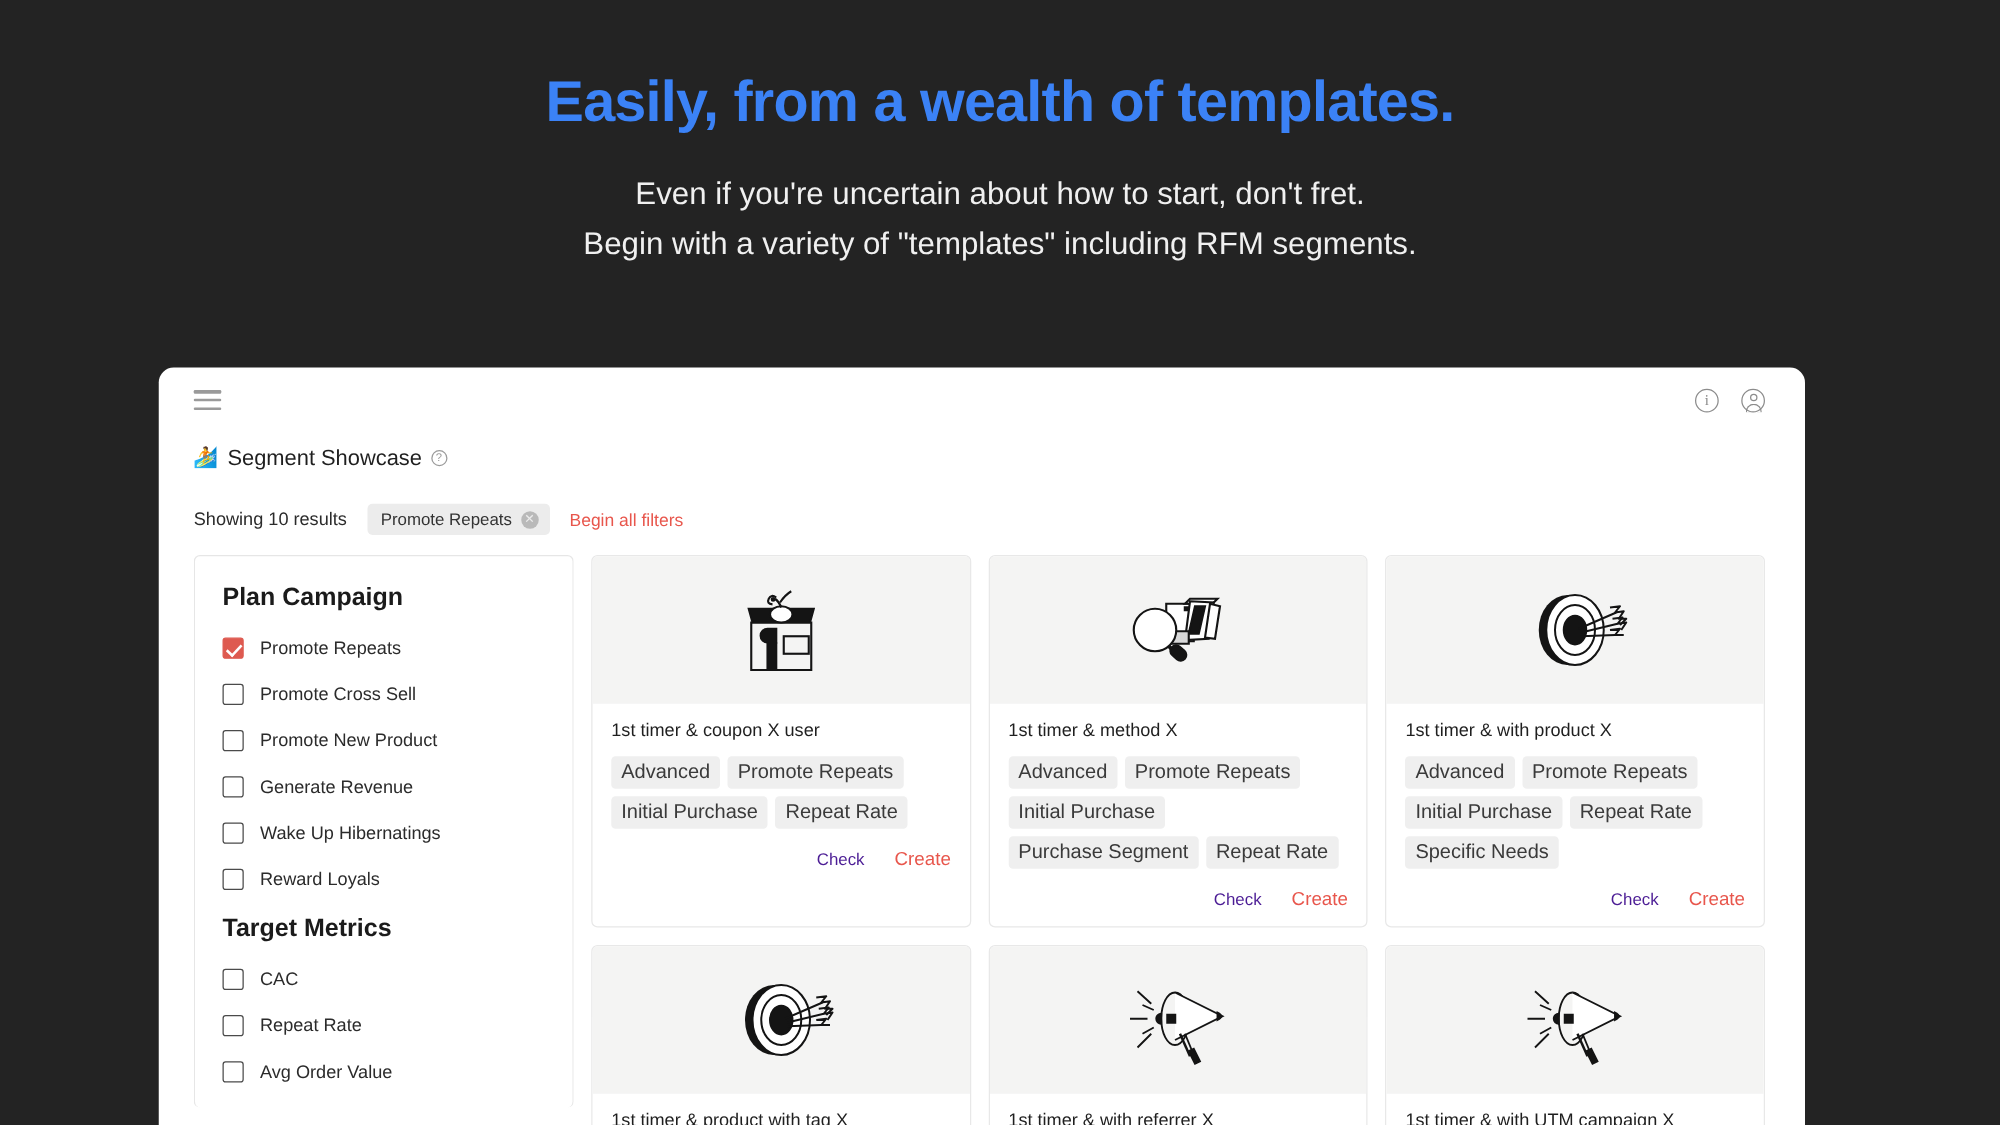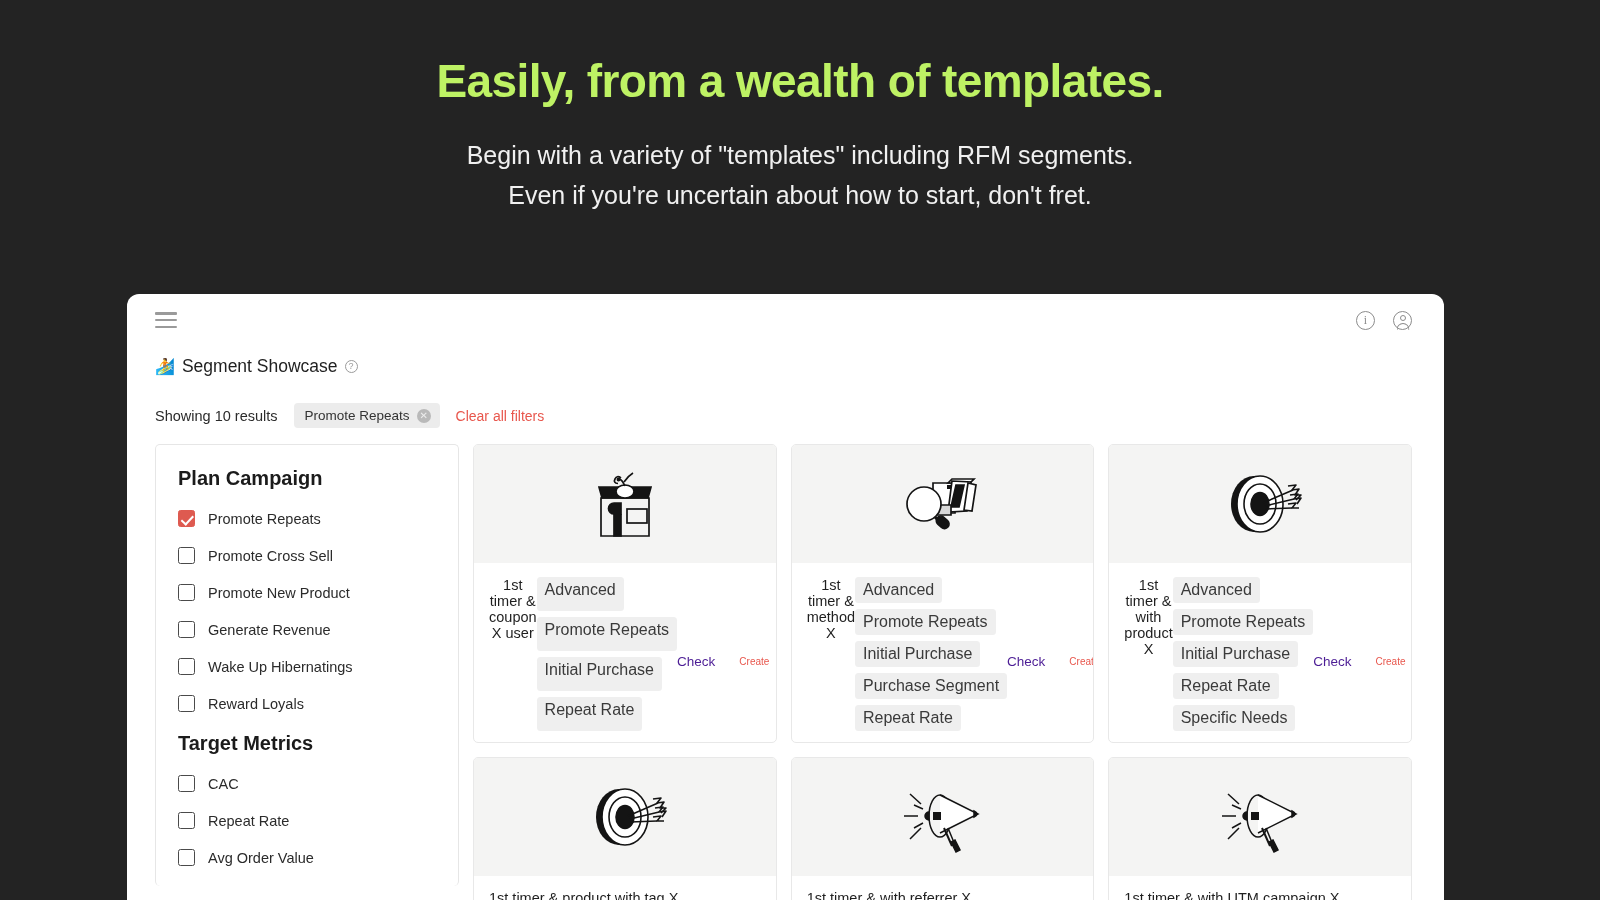--- a/index.html
+++ b/index.html
@@ -4,21 +4,21 @@
 <style>
   * { box-sizing: border-box; margin: 0; padding: 0; }
   html, body {
     width: 1600px; height: 900px;
     background: #232323;
     font-family: "Liberation Sans", sans-serif;
     overflow: hidden;
   }
   .hero { text-align: center; padding-top: 56px; }
   .hero-title {
-    color: #bef264;
+    color: #3b82f6;
     font-size: 46px;
     font-weight: bold;
     letter-spacing: -0.6px;
     line-height: 1.1;
   }
   .hero-sub {
     color: #f0f0f0;
     font-size: 25px;
     line-height: 1.62;
     margin-top: 28px;
@@ -109,43 +109,43 @@
   }
   .card {
     background: #fff; border: 1px solid #e8e8e8;
     border-radius: 5px; overflow: hidden;
     display: flex; flex-direction: column;
   }
   .card-img {
     background: #f4f4f3; height: 118px;
     display: flex; align-items: center; justify-content: center;
   }
-  .card-body { padding: 14px 15px 11px 15px; display: flex; flex: 1; text-align: center; }
+  .card-body { padding: 14px 15px 11px 15px; display: flex; flex-direction: column; flex: 1; }
   .card-title { font-size: 14.5px; color: #1f1f1f; margin-bottom: 12px; }
   .tags { display: flex; flex-wrap: wrap; gap: 6px; }
   .tag {
     background: #efefef; border-radius: 3.5px;
     padding: 4px 8px; font-size: 16px; color: #3a3a3a;
     white-space: nowrap;
   }
   .card-actions {
     display: flex; justify-content: flex-end; align-items: center;
     gap: 24px; margin-top: 16px; padding-bottom: 2px;
   }
   .act-check { font-size: 13.5px; color: #4c1d95; cursor: pointer; }
-  .act-create { font-size: 10px; color: #e8564c; cursor: pointer; }
+  .act-create { font-size: 15px; color: #e8564c; cursor: pointer; }
 </style>
 </head>
 <body>
 
 <div class="hero">
   <div class="hero-title">Easily, from a wealth of templates.</div>
   <div class="hero-sub">
+    <div>Even if you're uncertain about how to start, don't fret.</div>
     <div>Begin with a variety of "templates" including RFM segments.</div>
-    <div>Even if you're uncertain about how to start, don't fret.</div>
   </div>
 </div>
 
 <div class="app-window">
 
   <div class="app-topbar">
     <div class="hamburger">
       <span></span>
         <span></span>
         <span></span>
@@ -164,21 +164,21 @@
     <span>Segment Showcase</span>
     <span class="help-dot">?</span>
   </div>
 
   <div class="filter-bar">
     <span>Showing 10 results</span>
     <span class="chip">
       <span>Promote Repeats</span>
       <span class="chip-x">✕</span>
     </span>
-    <span class="clear-link">Clear all filters</span>
+    <span class="clear-link">Begin all filters</span>
   </div>
 
   <div class="body-area">
 
     <div class="sidebar">
       <div class="side-group-title">Plan Campaign</div>
 
       <div class="check-row">
         <span class="cbox checked"></span>
         <span class="check-label">Promote Repeats</span>

